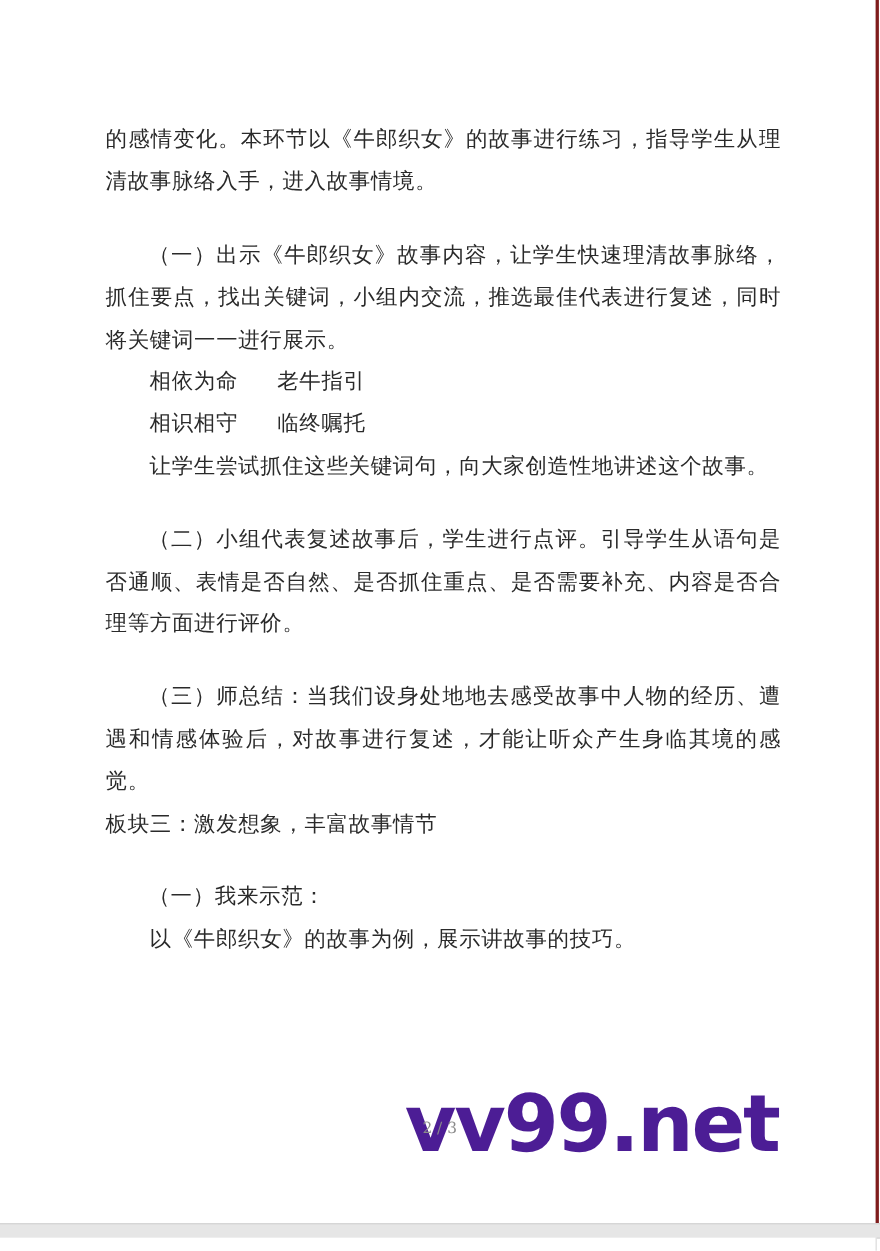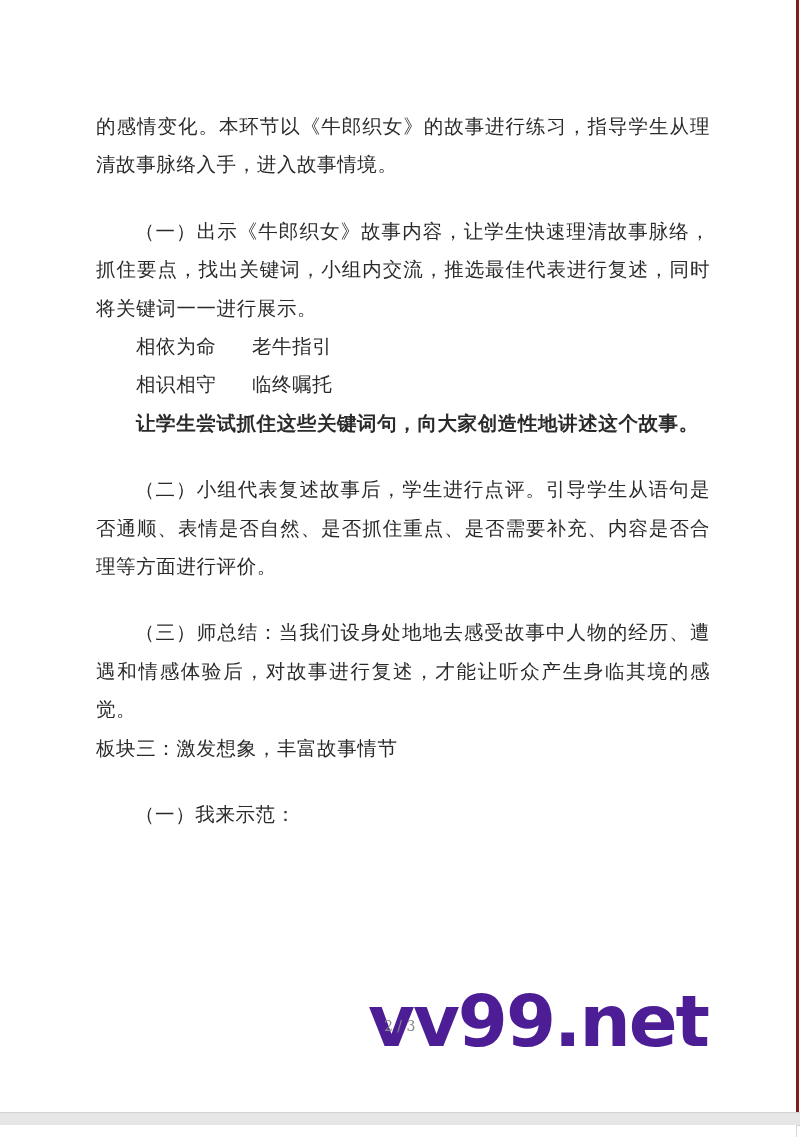--- a/index.html
+++ b/index.html
@@ -33,21 +33,21 @@
     width: 614px;
     font-size: 19.5px;
     line-height: 38.4px;
     letter-spacing: 0.6px;
   }
   .p { margin: 0; text-align: justify; }
   .indent { text-indent: 2em; margin-top: 28px; }
   .center { text-align: left; }
   .kw-row { display: flex; padding-left: 40px; }
   .kw-row span:first-child { width: 116px; }
-  .plain { padding-left: 40px; font-weight: bold; }
+  .plain { padding-left: 40px; }
   .watermark {
     position: absolute; left: 368px; top: 985px;
     font-family: "DejaVu Sans", "Liberation Sans", sans-serif;
     font-weight: bold; font-size: 72px; letter-spacing: -2px;
     color: #4c1d95;
     line-height: 1;
   }
   .page-num {
     position: absolute; left: 384px; top: 1018px;
     font-family: "DejaVu Serif", "Liberation Serif", serif;
@@ -69,20 +69,21 @@
     <div class="kw-row">
       <span>相识相守</span>
       <span>临终嘱托</span>
     </div>
 
     <p class="p plain">让学生尝试抓住这些关键词句，向大家创造性地讲述这个故事。</p>
     <p class="p indent">（二）小组代表复述故事后，学生进行点评。引导学生从语句是否通顺、表情是否自然、是否抓住重点、是否需要补充、内容是否合理等方面进行评价。</p>
     <p class="p indent">（三）师总结：当我们设身处地地去感受故事中人物的经历、遭遇和情感体验后，对故事进行复述，才能让听众产生身临其境的感觉。</p>
     <p class="p center">板块三：激发想象，丰富故事情节</p>
     <p class="p indent">（一）我来示范：</p>
+    <p class="p plain">以《牛郎织女》的故事为例，展示讲故事的技巧。</p>
   </div>
 
   <div class="watermark">vv99.net</div>
   <div class="page-num">2 / 3</div>
 </div>
 
 <div class="gap-bar"></div>
 <div class="next-page"></div>
 
 </body></html>

